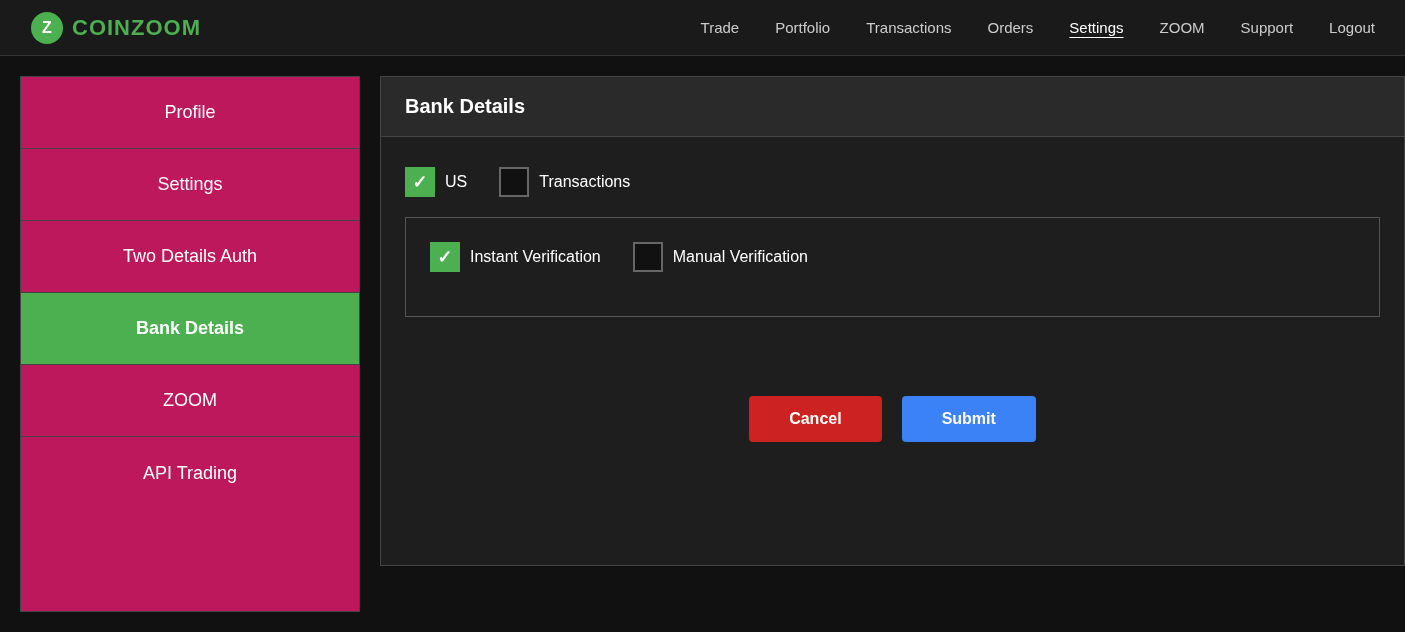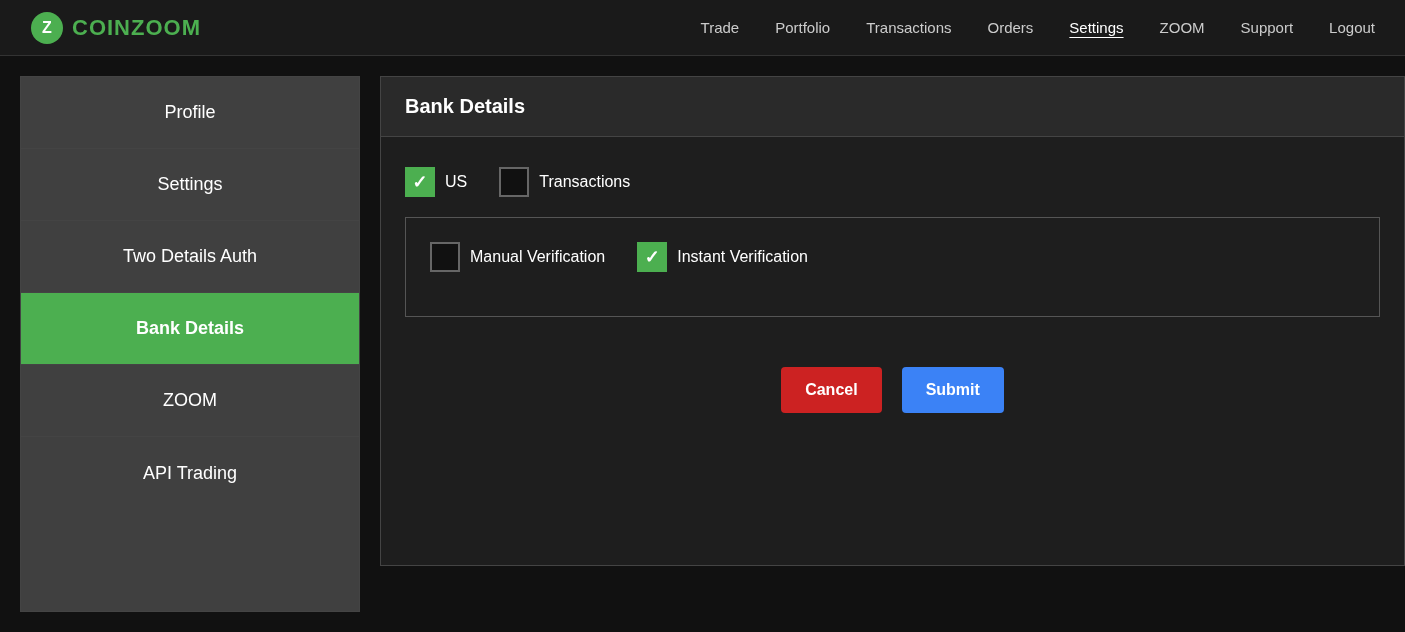--- a/index.html
+++ b/index.html
@@ -60,21 +60,21 @@
       padding: 20px 0 20px 20px;
       gap: 0;
       min-height: 576px;
     }
 
     
     .sidebar {
       width: 340px;
       border: 1px solid #444;
       flex-shrink: 0;
-      background: #404040;
+      background: #be185d;
     }
     .sidebar-item {
       display: flex;
       align-items: center;
       justify-content: center;
       height: 72px;
       border-bottom: 1px solid #444;
       font-size: 18px;
       color: #fff;
       cursor: pointer;
@@ -153,26 +153,27 @@
     }
 
     
     .action-row {
       display: flex;
       justify-content: center;
       gap: 20px;
       margin-top: 50px;
     }
     .btn {
-      padding: 14px 24px;
+      padding: 14px 40px;
       font-size: 16px;
       font-weight: 700;
       border: none;
       cursor: pointer;
       border-radius: 4px;
+      margin-top: 29px;
     }
     .btn-cancel {
       background: #cc2222;
       color: #fff;
     }
     .btn-submit {
       background: #3b82f6;
       color: #fff;
     }
   </style>
@@ -236,26 +237,26 @@
           </div>
           <div class="checkbox-item">
             <div class="checkbox-box"></div>
             <span>Transactions</span>
           </div>
         </div>
 
         <div class="inner-panel">
           <div class="checkbox-row">
             <div class="checkbox-item">
+              <div class="checkbox-box checked"></div>
+              <span>Instant Verification</span>
+            </div>
+            <div class="checkbox-item">
               <div class="checkbox-box"></div>
               <span>Manual Verification</span>
-            </div>
-            <div class="checkbox-item">
-              <div class="checkbox-box checked"></div>
-              <span>Instant Verification</span>
             </div>
           </div>
         </div>
 
         <div class="action-row">
           <button class="btn btn-cancel">Cancel</button>
           <button class="btn btn-submit">Submit</button>
         </div>
 
       </div>

